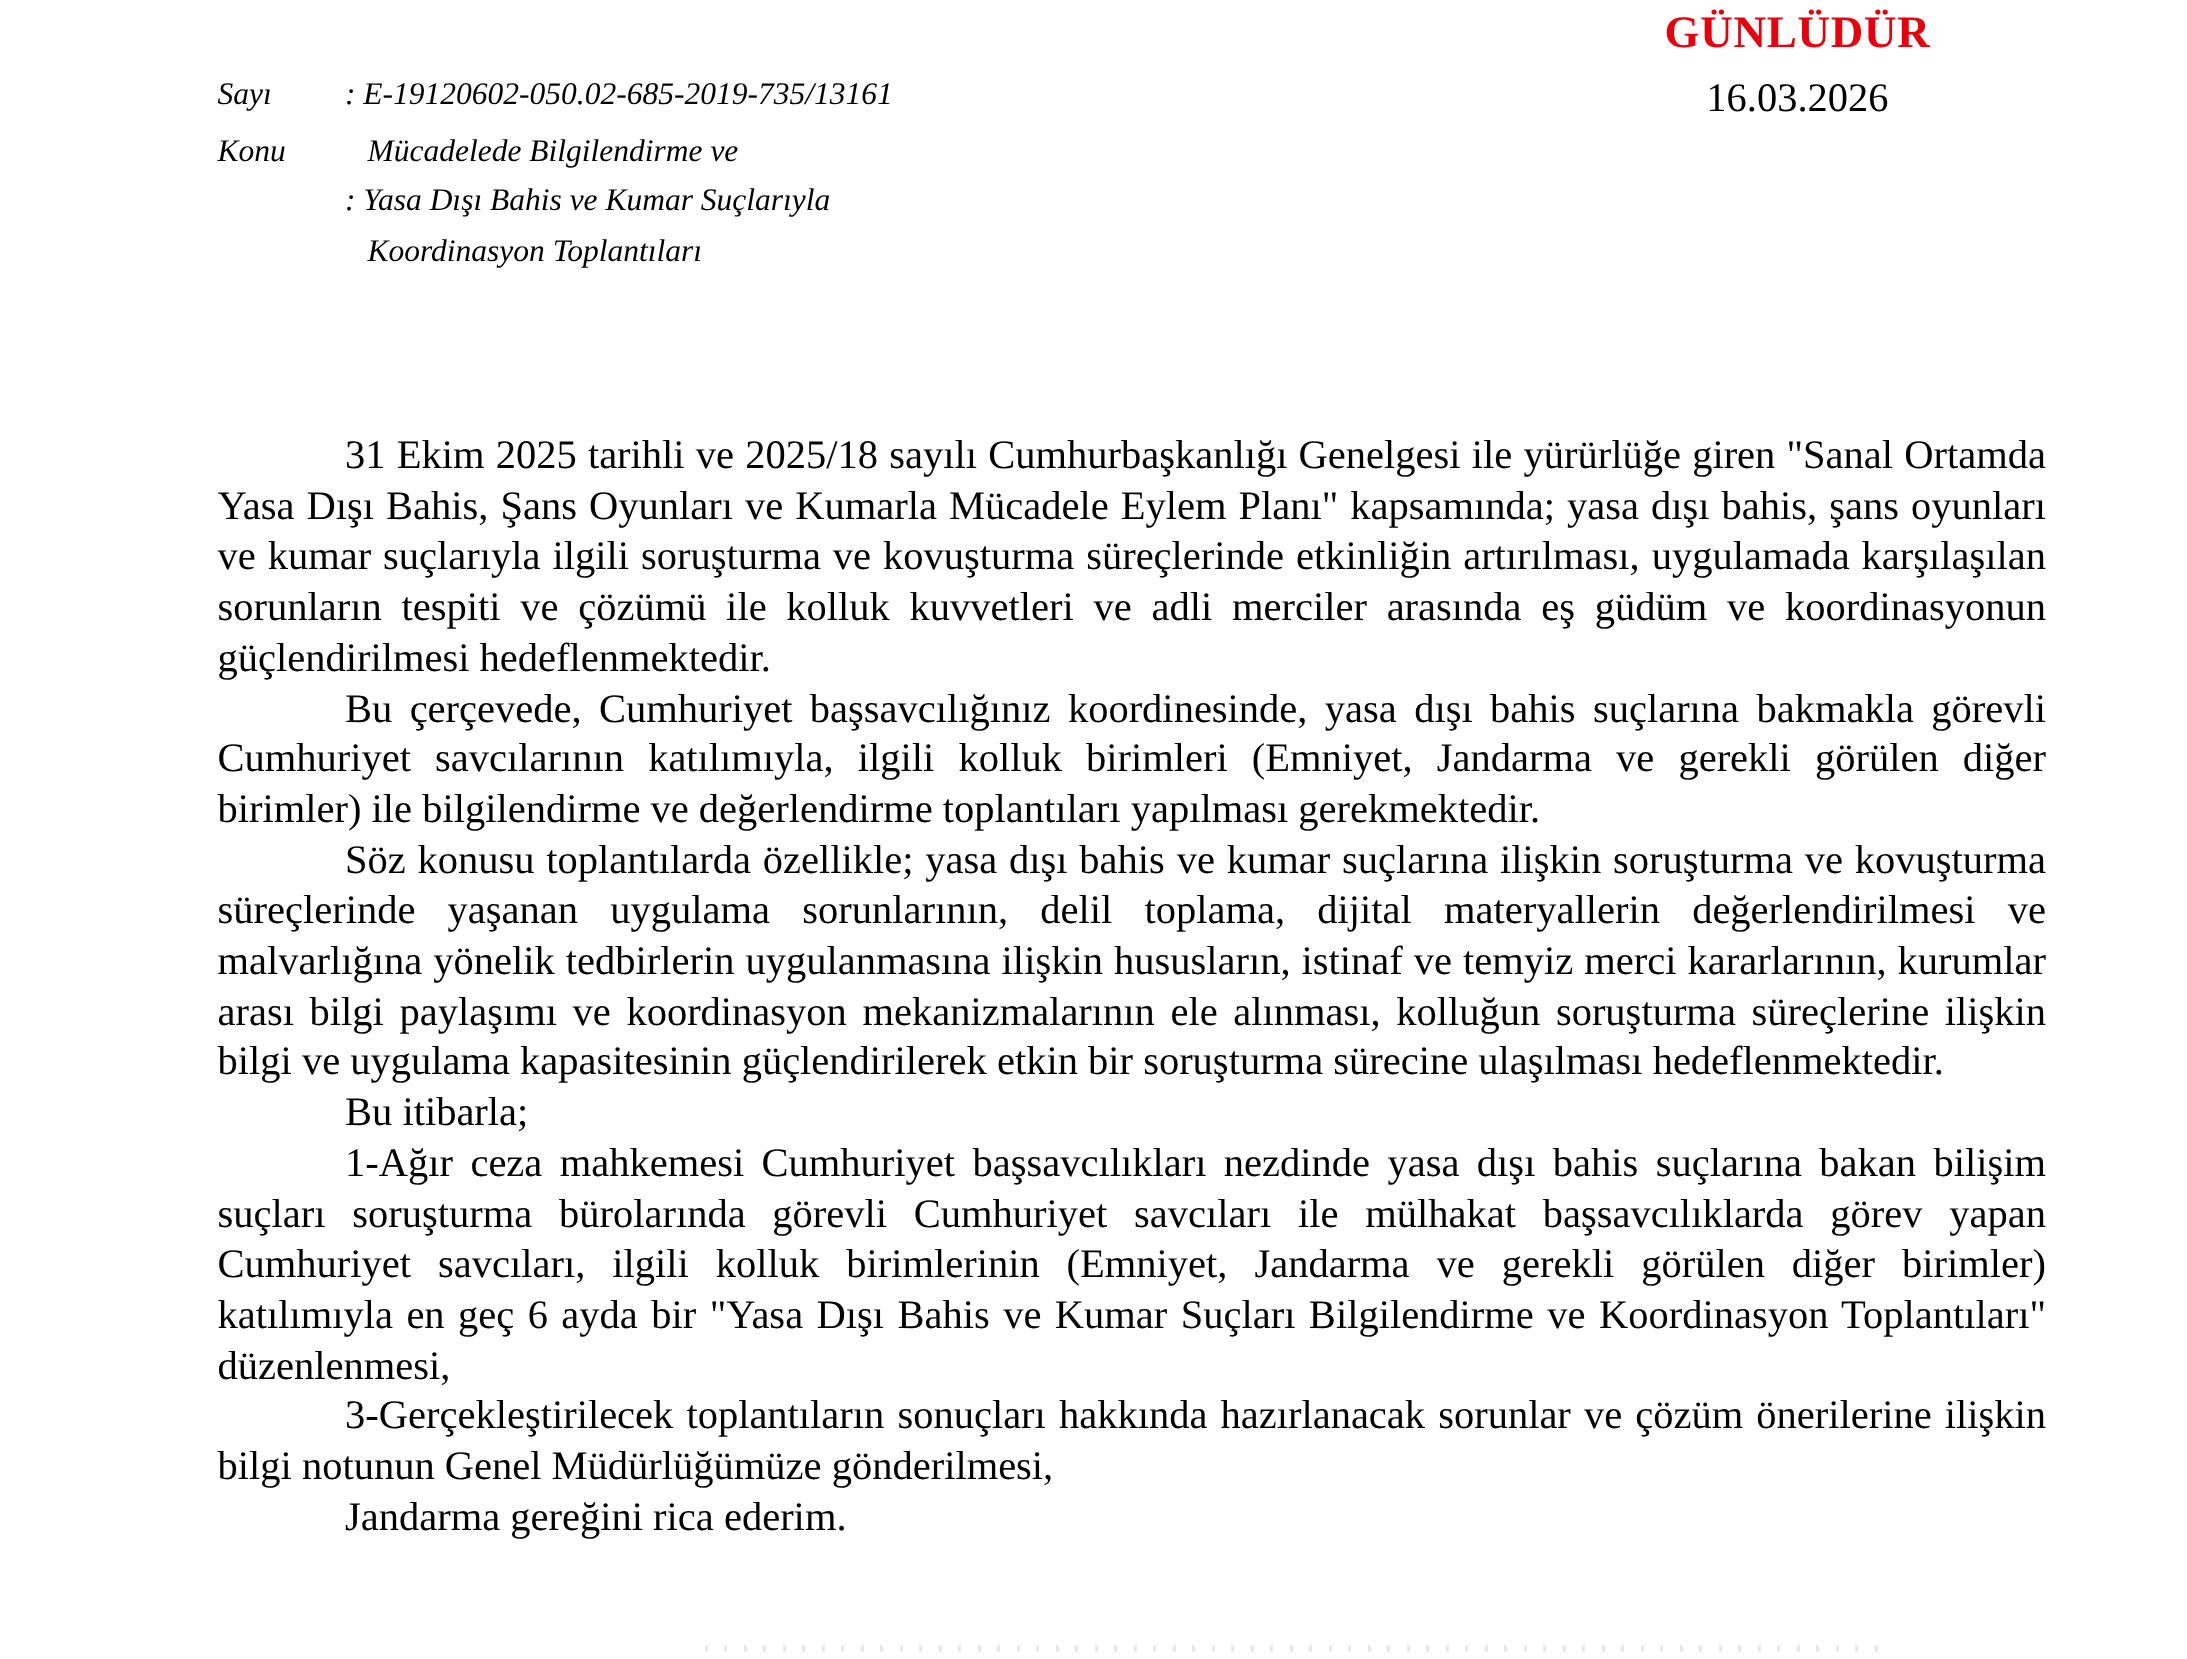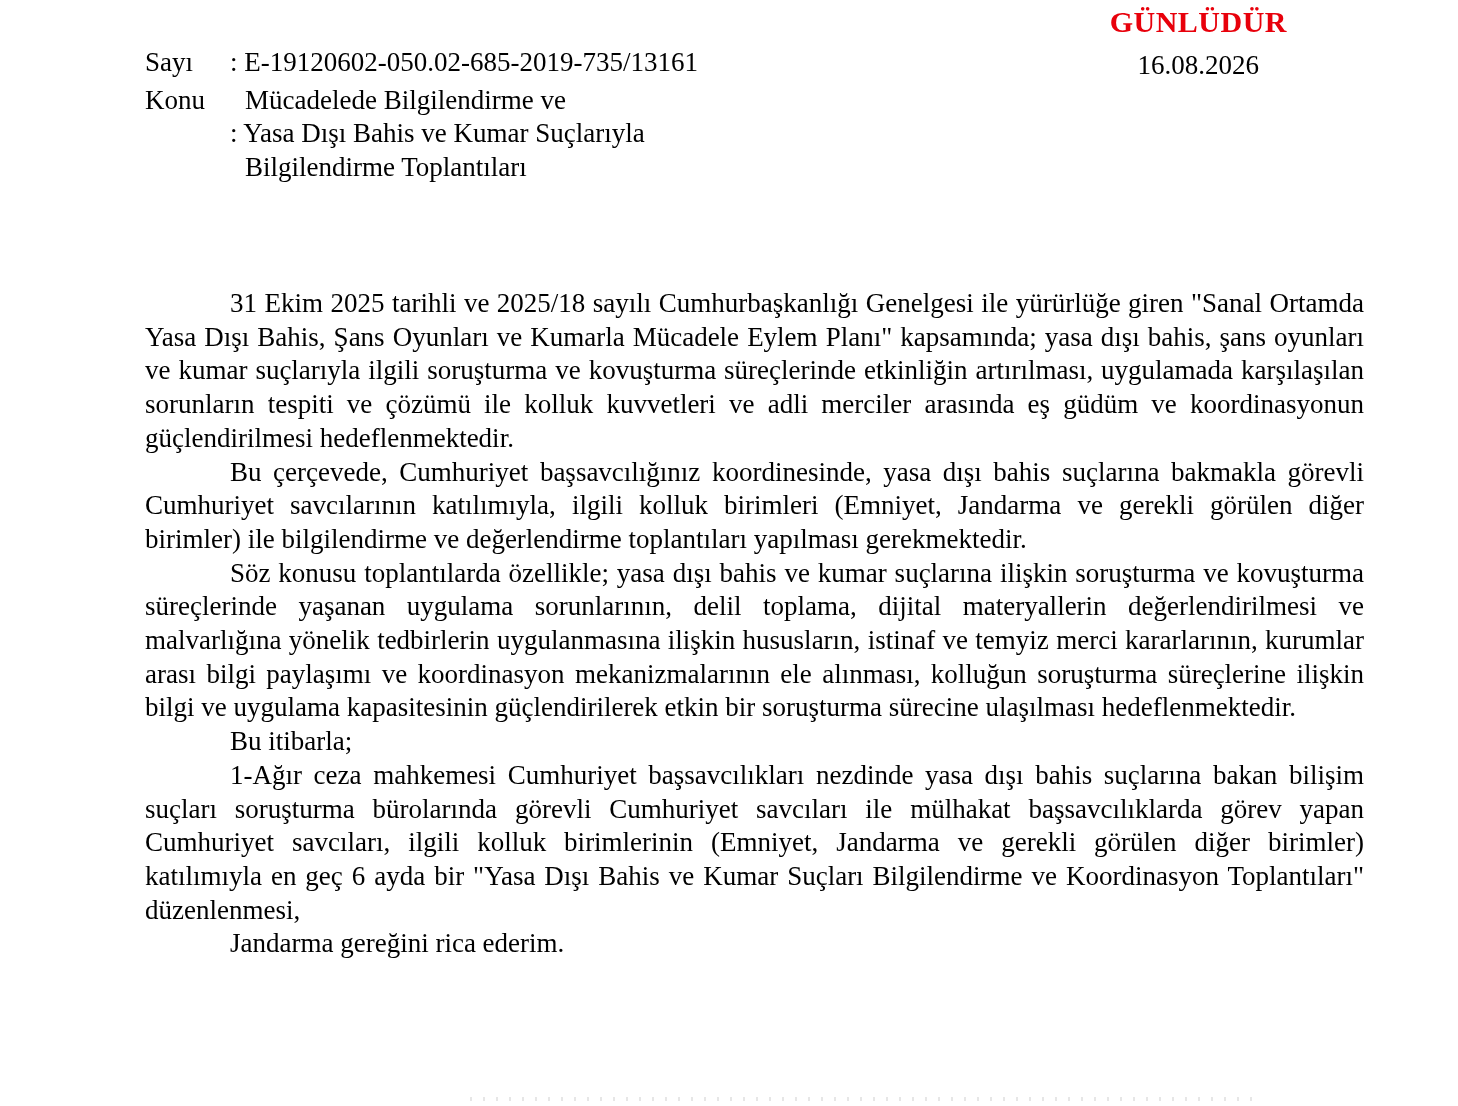--- a/index.html
+++ b/index.html
@@ -36,22 +36,23 @@
   .date {
     font-size: 27px;
     line-height: 34px;
     margin-top: 8px;
     text-align: center;
   }
   .meta {
     position: absolute;
     top: 46px;
     left: 133px;
-    font-size: 27px;
+    font-size: 21px;
     line-height: 33.7px;
+    font-style: italic;
   }
   .meta-row {
     display: flex;
     align-items: flex-start;
   }
   .meta-row.konu {
     margin-top: 4px;
   }
   .meta-label {
     width: 85px;
@@ -99,43 +100,44 @@
     opacity: 0.35;
   }
 </style>
 </head>
 <body>
 
 <div class="page">
 
   <div class="top-right">
     <div class="stamp" style="color: rgb(232, 0, 11);">GÜNLÜDÜR</div>
-    <div class="date">16.08.2026</div>
+    <div class="date">16.03.2026</div>
   </div>
 
   <div class="meta">
     <div class="meta-row">
       <span class="meta-label">Sayı</span>
       <span class="meta-value">: E-19120602-050.02-685-2019-735/13161</span>
     </div>
     <div class="meta-row konu">
       <span class="meta-label">Konu</span>
       <span class="meta-value">
         <span class="line cont">Mücadelede Bilgilendirme ve</span>
         <span class="line">: Yasa Dışı Bahis ve Kumar Suçlarıyla</span>
-        <span class="line cont">Bilgilendirme Toplantıları</span>
+        <span class="line cont">Koordinasyon Toplantıları</span>
       </span>
     </div>
   </div>
 
 
   <div class="letter-body">
       <p><span>31 Ekim 2025 tarihli ve 2025/18 sayılı Cumhurbaşkanlığı Genelgesi ile yürürlüğe giren "Sanal Ortamda Yasa Dışı Bahis, Şans Oyunları ve Kumarla Mücadele Eylem Planı" kapsamında; yasa dışı bahis, şans oyunları ve kumar suçlarıyla ilgili soruşturma ve kovuşturma süreçlerinde etkinliğin artırılması, uygulamada karşılaşılan sorunların tespiti ve çözümü ile kolluk kuvvetleri ve adli merciler arasında eş güdüm ve koordinasyonun güçlendirilmesi hedeflenmektedir.</span></p>
       <p><span>Bu çerçevede, Cumhuriyet başsavcılığınız koordinesinde, yasa dışı bahis suçlarına bakmakla görevli Cumhuriyet savcılarının katılımıyla, ilgili kolluk birimleri (Emniyet, Jandarma ve gerekli görülen diğer birimler) ile bilgilendirme ve değerlendirme toplantıları yapılması gerekmektedir.</span></p>
       <p><span>Söz konusu toplantılarda özellikle; yasa dışı bahis ve kumar suçlarına ilişkin soruşturma ve kovuşturma süreçlerinde yaşanan uygulama sorunlarının, delil toplama, dijital materyallerin değerlendirilmesi ve malvarlığına yönelik tedbirlerin uygulanmasına ilişkin hususların, istinaf ve temyiz merci kararlarının, kurumlar arası bilgi paylaşımı ve koordinasyon mekanizmalarının ele alınması, kolluğun soruşturma süreçlerine ilişkin bilgi ve uygulama kapasitesinin güçlendirilerek etkin bir soruşturma sürecine ulaşılması hedeflenmektedir.</span></p>
       <p><span>Bu itibarla;</span></p>
       <p><span>1-Ağır ceza mahkemesi Cumhuriyet başsavcılıkları nezdinde yasa dışı bahis suçlarına bakan bilişim suçları soruşturma bürolarında görevli Cumhuriyet savcıları ile mülhakat başsavcılıklarda görev yapan Cumhuriyet savcıları, ilgili kolluk birimlerinin (Emniyet, Jandarma ve gerekli görülen diğer birimler) katılımıyla en geç 6 ayda bir "Yasa Dışı Bahis ve Kumar Suçları Bilgilendirme ve Koordinasyon Toplantıları" düzenlenmesi,</span></p>
+      <p><span>3-Gerçekleştirilecek toplantıların sonuçları hakkında hazırlanacak  sorunlar ve çözüm önerilerine ilişkin bilgi notunun Genel Müdürlüğümüze gönderilmesi,</span></p>
       <p><span>Jandarma gereğini rica ederim.</span></p>
     </div>
 
   <div class="cutoff"></div>
 
 </div>
 
 </body></html>

